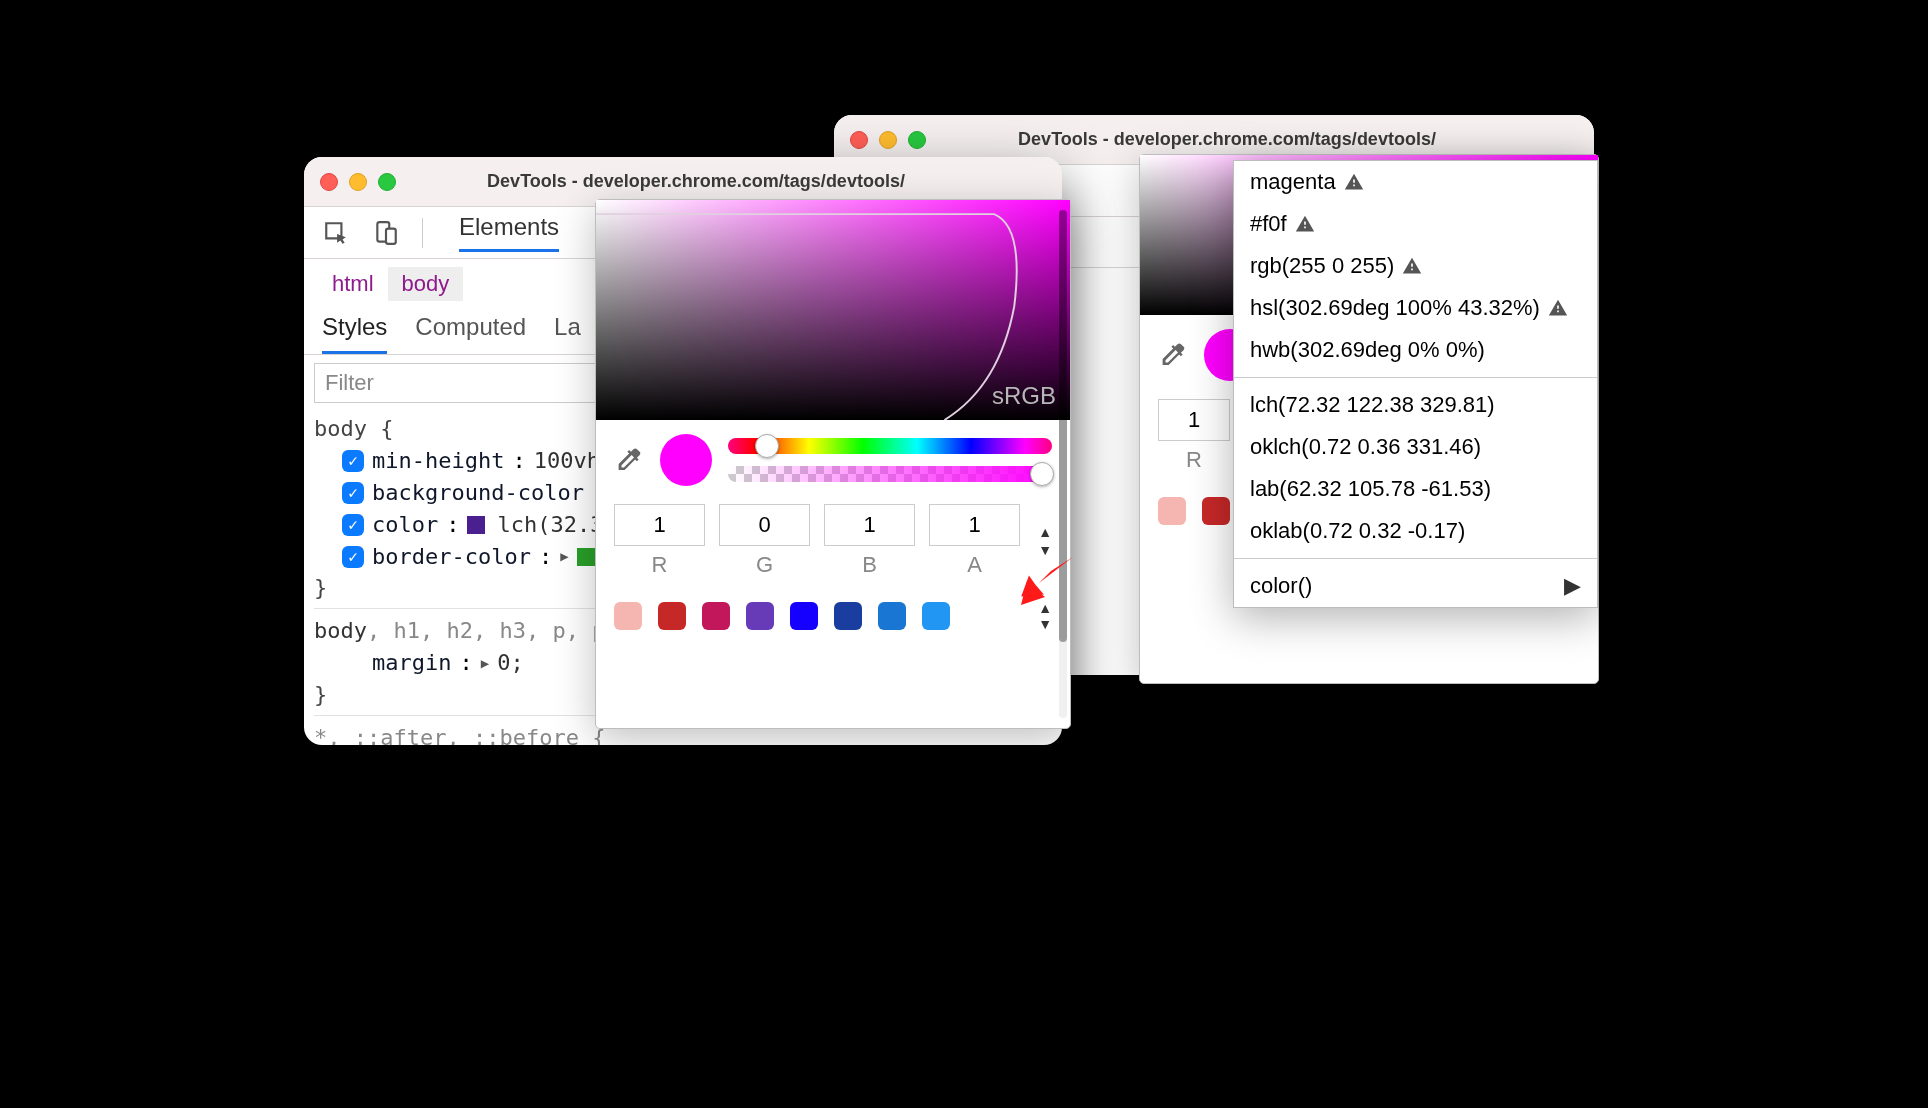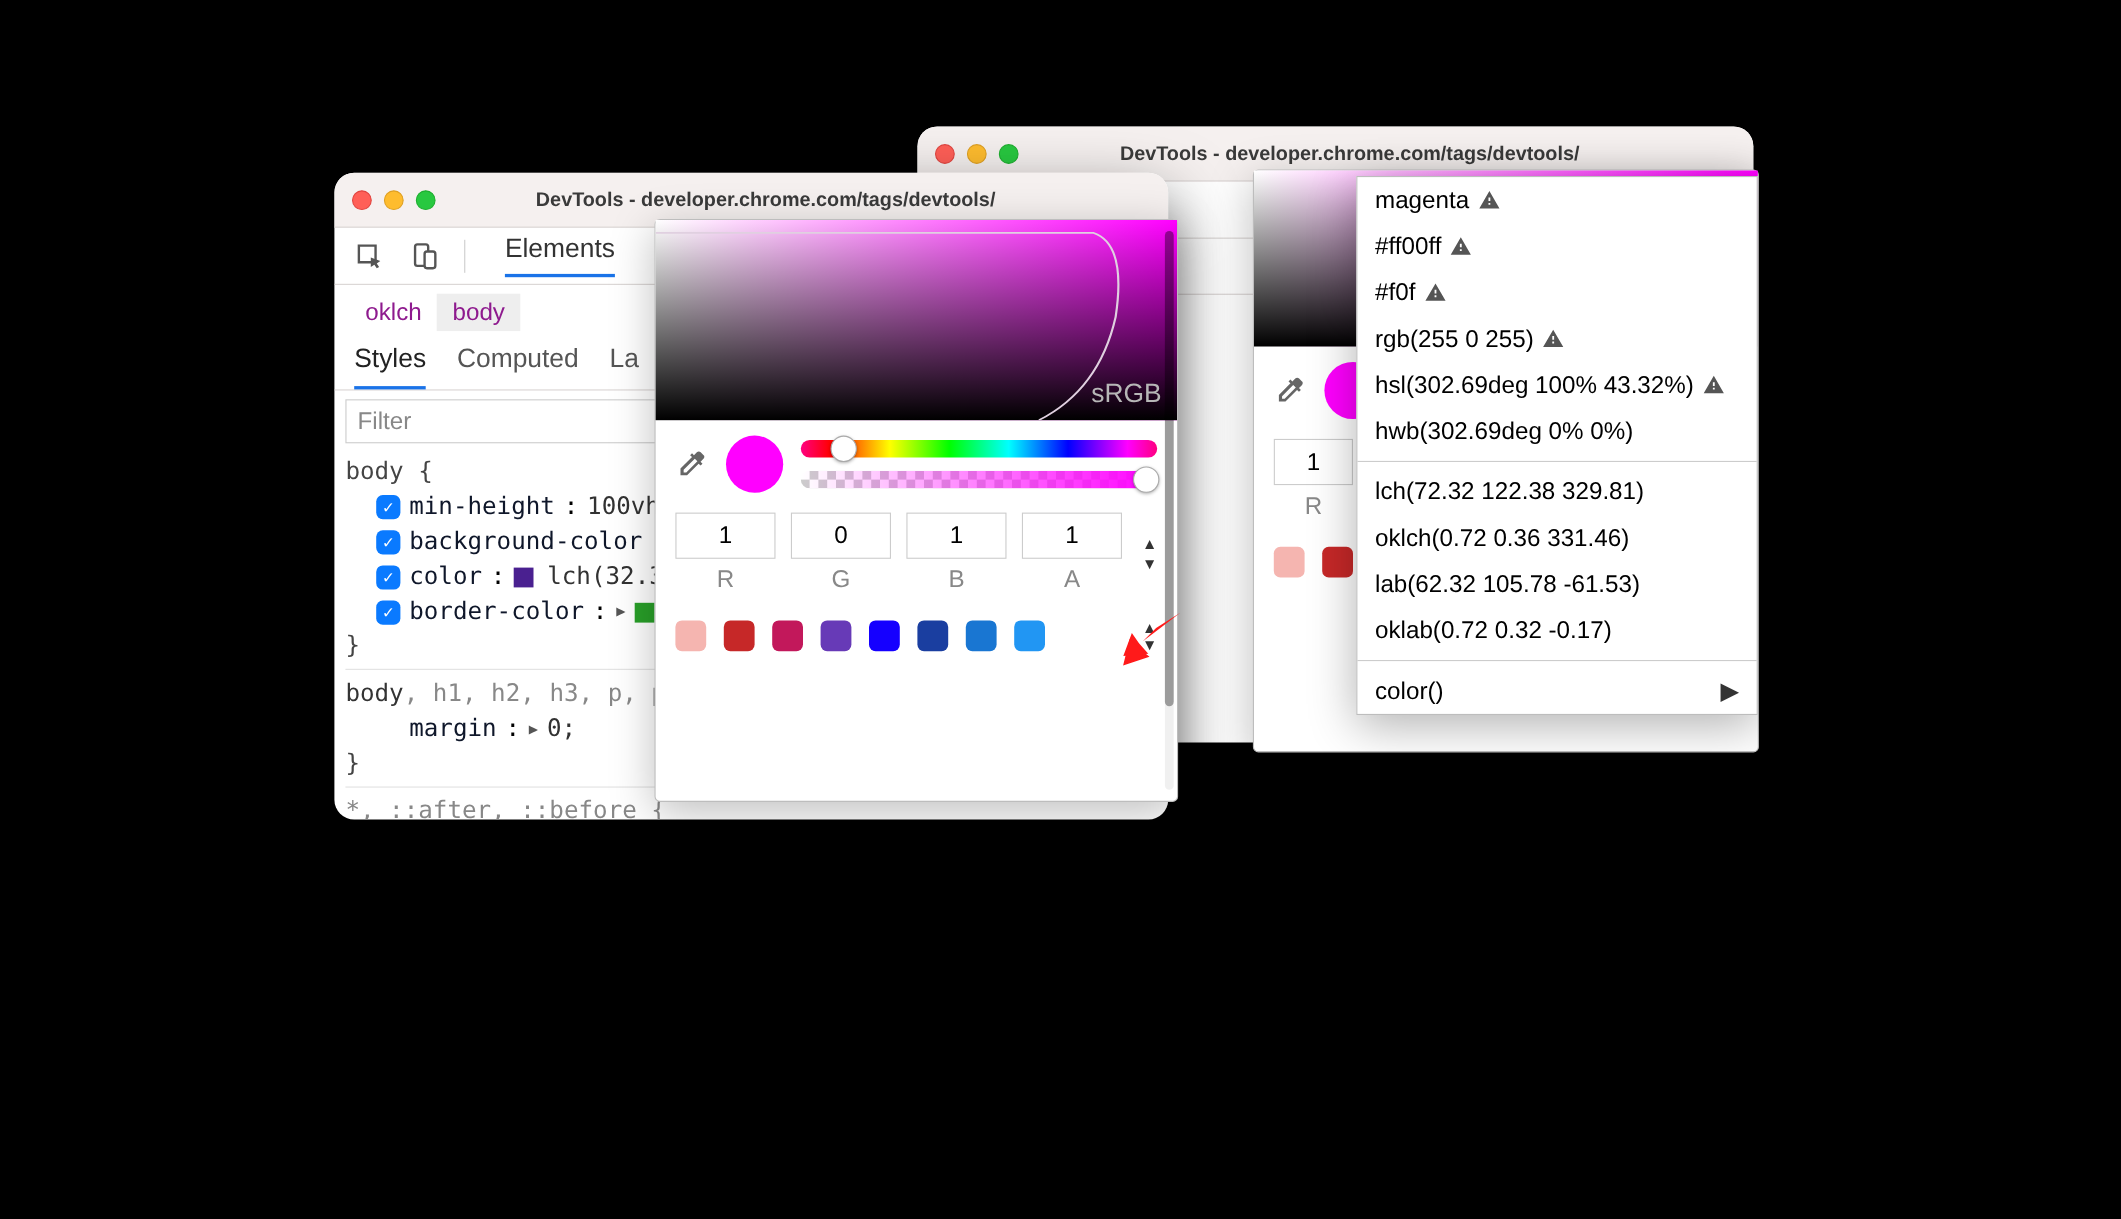--- a/index.html
+++ b/index.html
@@ -125,21 +125,21 @@
     background: #fff;
     border: 1px solid #bdbdbd;
     border-radius: 5px;
     box-shadow: 0 10px 40px rgba(0,0,0,0.25);
   }
   .picker-front { left: 373px; top: 84px; width: 476px; height: 530px; }
   .picker-back { left: 917px; top: 39px; width: 460px; height: 530px; }
 
   .spectrum {
     position: relative;
-    height: 182px;
+    height: 220px;
     background:
       linear-gradient(to top, #000, rgba(0,0,0,0)),
       linear-gradient(to right, #fff, #ff00ff);
   }
   .srgb-label {
     position: absolute; right: 14px; bottom: 10px;
     color: #b7b7b7; font-size: 24px;
   }
   .gamut-curve {
     position:absolute; left:0; top:0; width:100%; height:100%;
@@ -322,21 +322,21 @@
       <div class="tool-icon">
         <svg viewBox="0 0 24 24" width="26" height="26">
             <rect x="4" y="2" width="11" height="18" rx="2" fill="none" stroke="#555" stroke-width="2"></rect>
             <rect x="12" y="8" width="9" height="14" rx="2" fill="#fff" stroke="#555" stroke-width="2"></rect>
           </svg>
       </div>
       <div style="width:1px;height:30px;background:#ccc"></div>
       <div class="tab-el">Elements</div>
     </div>
     <div class="breadcrumb">
-      <div class="bc-item">oklch</div>
+      <div class="bc-item">html</div>
       <div class="bc-item active">body</div>
     </div>
     <div class="subtabs">
       <div class="subtab active">Styles</div>
       <div class="subtab">Computed</div>
       <div class="subtab clip">La</div>
     </div>
     <div class="filter">Filter</div>
 
     <div class="code">
@@ -443,26 +443,20 @@
   </div>
 
   <div class="format-menu">
     <div class="fm-item">
       <span>magenta</span>
       <svg class="warn-icon" viewBox="0 0 24 24">
           <path fill="#555" d="M12 2L1 21h22L12 2zm1 15h-2v-2h2v2zm0-4h-2V9h2v4z"></path>
         </svg>
     </div>
     <div class="fm-item">
-      <span>#ff00ff</span>
-      <svg class="warn-icon" viewBox="0 0 24 24">
-          <path fill="#555" d="M12 2L1 21h22L12 2zm1 15h-2v-2h2v2zm0-4h-2V9h2v4z"></path>
-        </svg>
-    </div>
-    <div class="fm-item">
       <span>#f0f</span>
       <svg class="warn-icon" viewBox="0 0 24 24">
           <path fill="#555" d="M12 2L1 21h22L12 2zm1 15h-2v-2h2v2zm0-4h-2V9h2v4z"></path>
         </svg>
     </div>
     <div class="fm-item">
       <span>rgb(255 0 255)</span>
       <svg class="warn-icon" viewBox="0 0 24 24">
           <path fill="#555" d="M12 2L1 21h22L12 2zm1 15h-2v-2h2v2zm0-4h-2V9h2v4z"></path>
         </svg>

